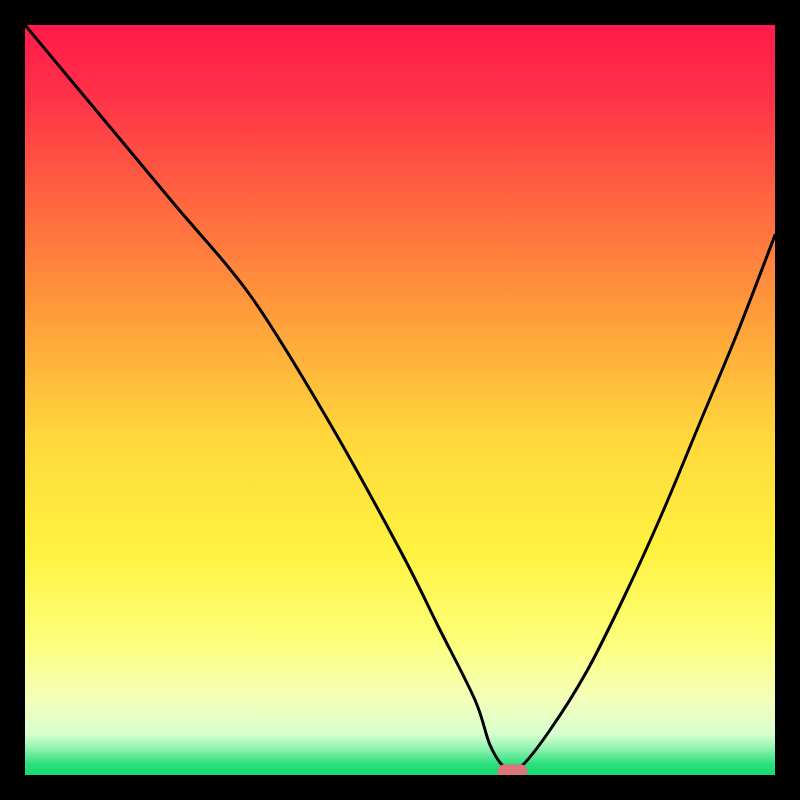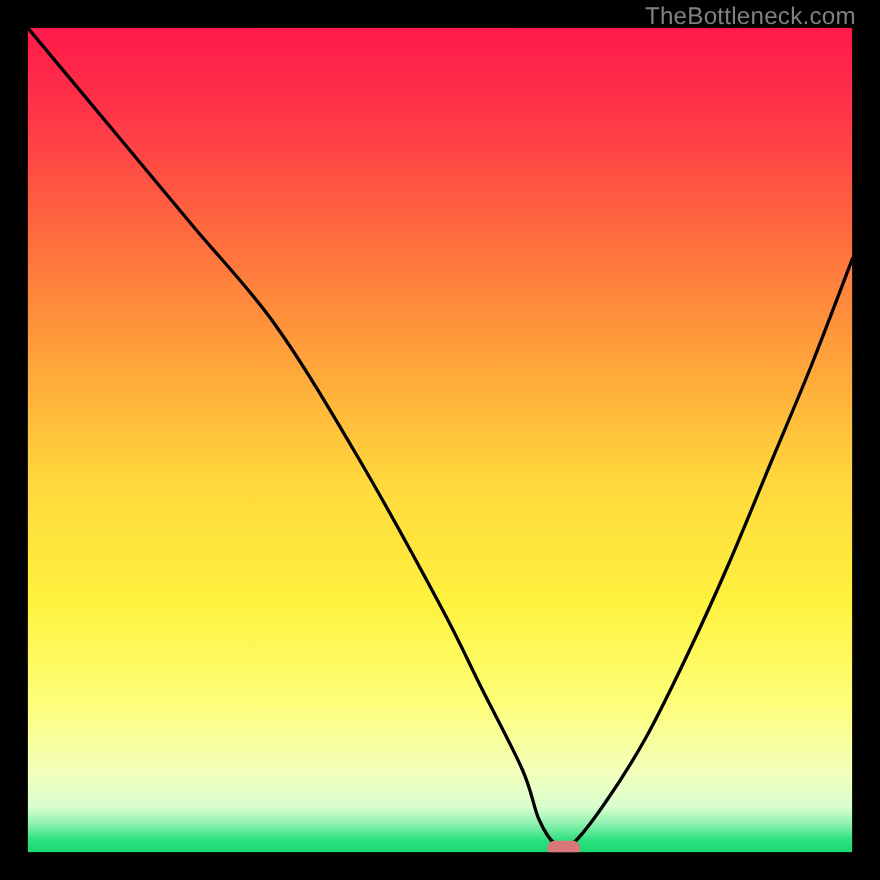--- a/index.html
+++ b/index.html
@@ -38,21 +38,20 @@
     font-weight: 500;
     letter-spacing: 0.2px;
     user-select: none;
   }
 </style>
 </head>
 <body>
 
 <div class="frame">
 
-  <div class="watermark">TheBottleneck.com</div>
 
   <div class="plot">
     <svg viewBox="0 0 750 750" preserveAspectRatio="none">
       <defs>
         <linearGradient id="bg-grad" x1="0" y1="0" x2="0" y2="1">
             <stop offset="0.00%" stop-color="#ff1a4b"></stop>
             <stop offset="10.00%" stop-color="#ff3348"></stop>
             <stop offset="25.00%" stop-color="#ff6b3f"></stop>
             <stop offset="40.00%" stop-color="#ffa23a"></stop>
             <stop offset="55.00%" stop-color="#ffd83c"></stop>

